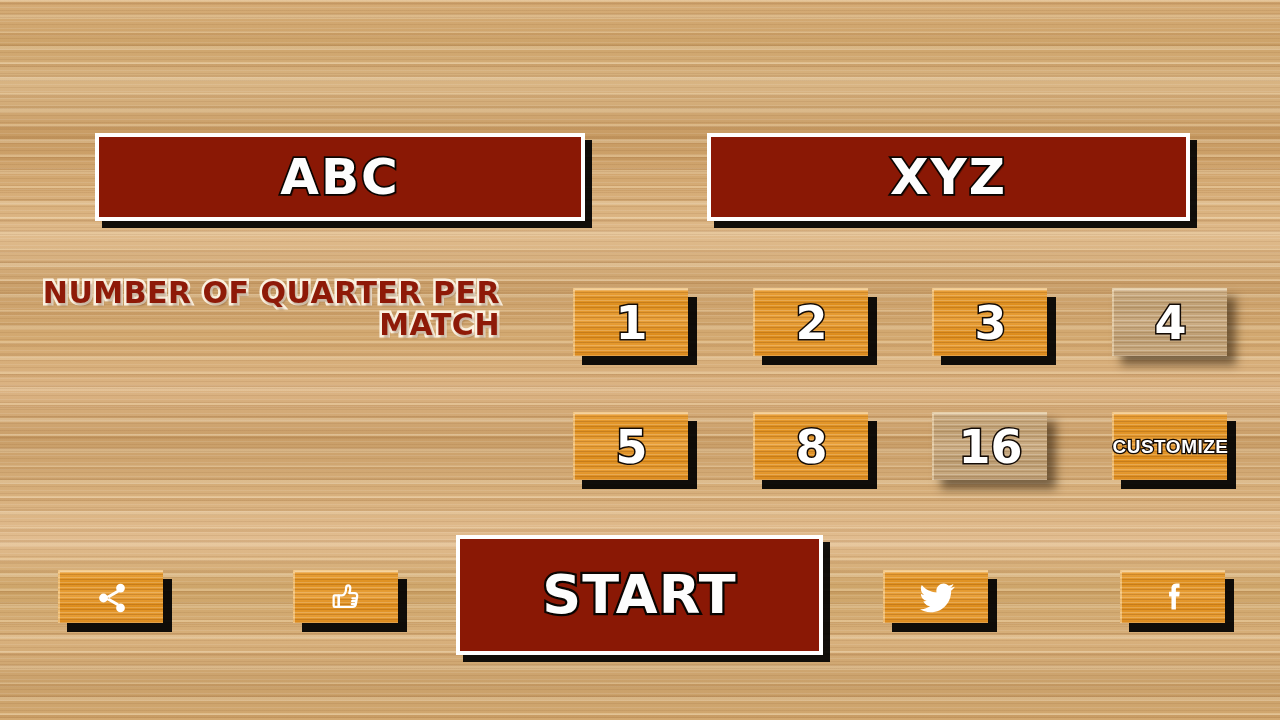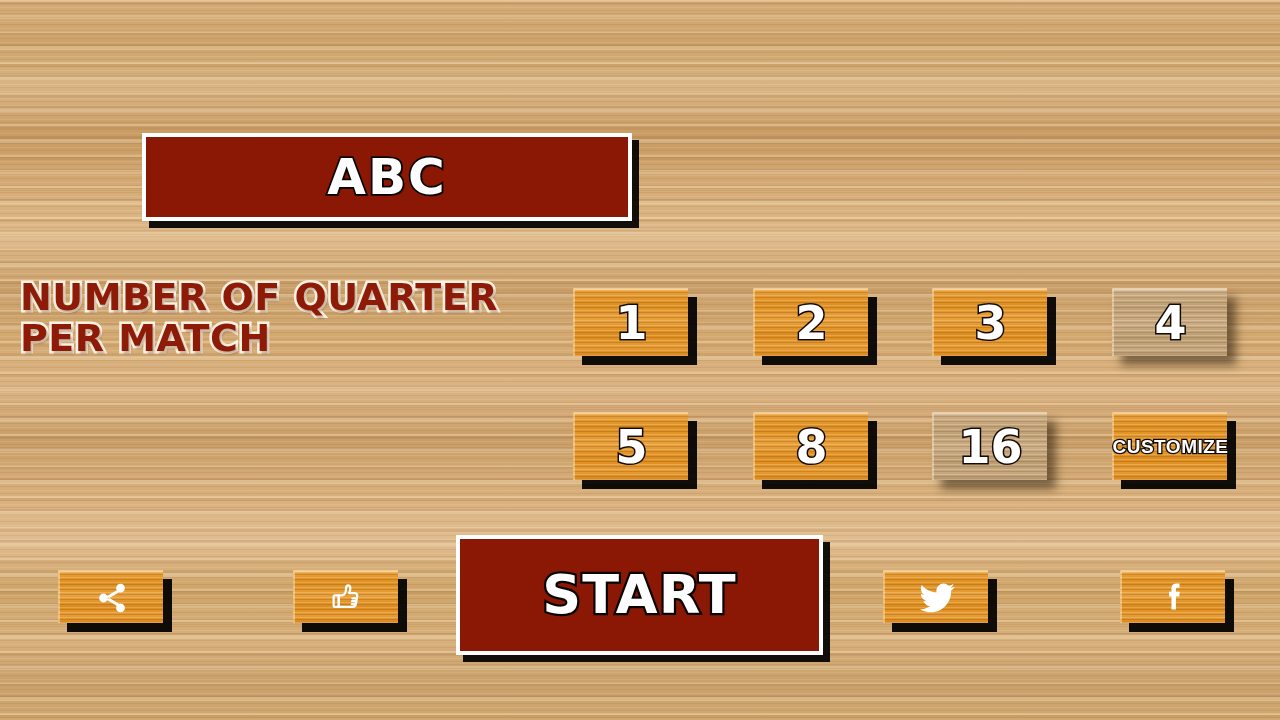--- a/index.html
+++ b/index.html
@@ -47,39 +47,39 @@
     font-weight:bold;
     color:#fdfdfd;
     letter-spacing:2px;
     line-height:1;
     -webkit-text-stroke:3.5px #0c0603;
     paint-order:stroke fill;
     text-shadow:
       0 0 1px #0c0603, 2px 2px 0 rgba(0,0,0,0.35);
   }
 
-  #team-a { left:95px;  top:133px; width:490px; height:88px;margin-left:47px; }
+  #team-a { left:95px;  top:133px; width:490px; height:88px; }
   #team-b { left:707px; top:133px; width:483px; height:88px; }
   #team-a .cap, #team-b .cap { font-size:50px; }
 
   #start-button {
     left:456px; top:535px; width:367px; height:120px;
   }
   #start-button .cap {
     font-size:54px; letter-spacing:1px;
     -webkit-text-stroke:4.5px #0c0603;
   }
 
   
   .sectlabel {
     position:absolute;
-    text-align:left;
-    font-family:"DejaVu Sans", sans-serif;
-    font-weight:bold;
-    font-size:38px;
+    text-align:right;
+    font-family:"DejaVu Sans", sans-serif;
+    font-weight:bold;
+    font-size:30px;
     line-height:1.07;
     letter-spacing:0.5px;
     color:#8e1a08;
     -webkit-text-stroke:5px #fbf1e0;
     paint-order:stroke fill;
     text-shadow:2px 3px 2px rgba(90,50,20,0.30);
   }
   #label-quarters { left:20px;  top:277px; width:480px; }
   #label-minutes  { left:28px;  top:410px; width:450px; }
 
@@ -152,20 +152,23 @@
 </style>
 </head>
 <body>
 
 <div id="stage">
 
   <div class="redbtn" id="team-a">
     <span class="cap">ABC</span>
   </div>
 
+  <div class="redbtn" id="team-b">
+    <span class="cap">XYZ</span>
+  </div>
 
   <div class="sectlabel" id="label-quarters">NUMBER OF QUARTER PER MATCH</div>
 
   <div class="woodbtn opt r1 c1">
     <span class="num">1</span>
   </div>
   <div class="woodbtn opt r1 c2">
     <span class="num">2</span>
   </div>
   <div class="woodbtn opt r1 c3">

